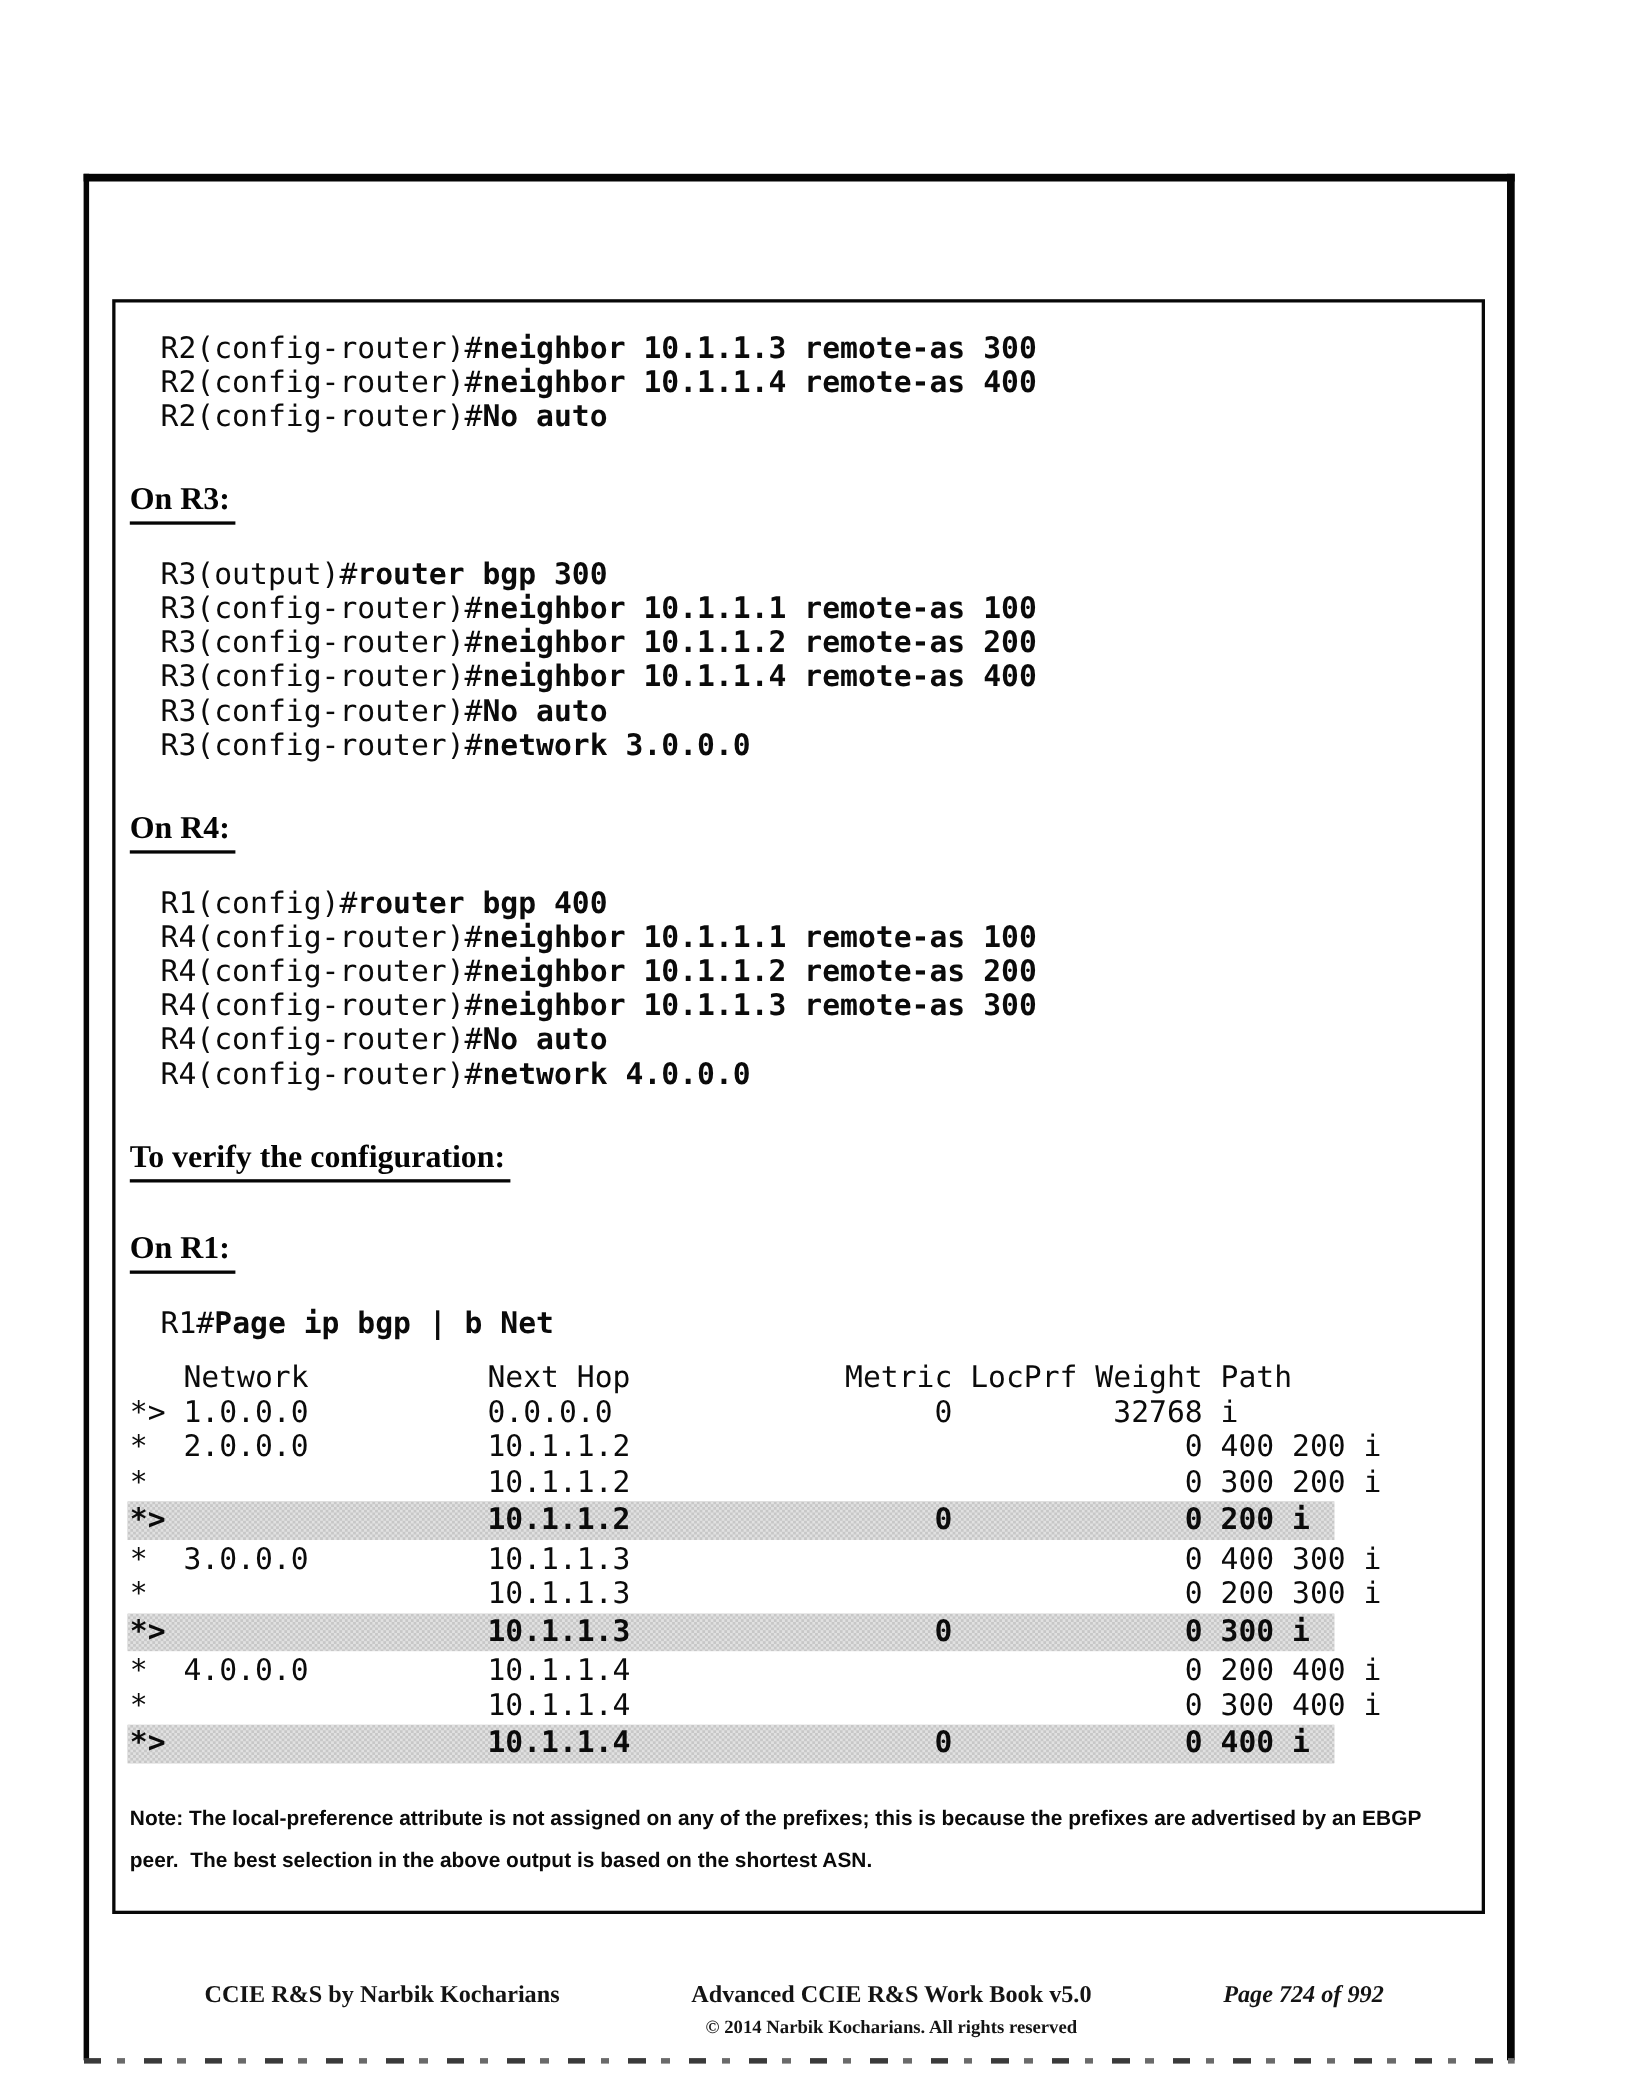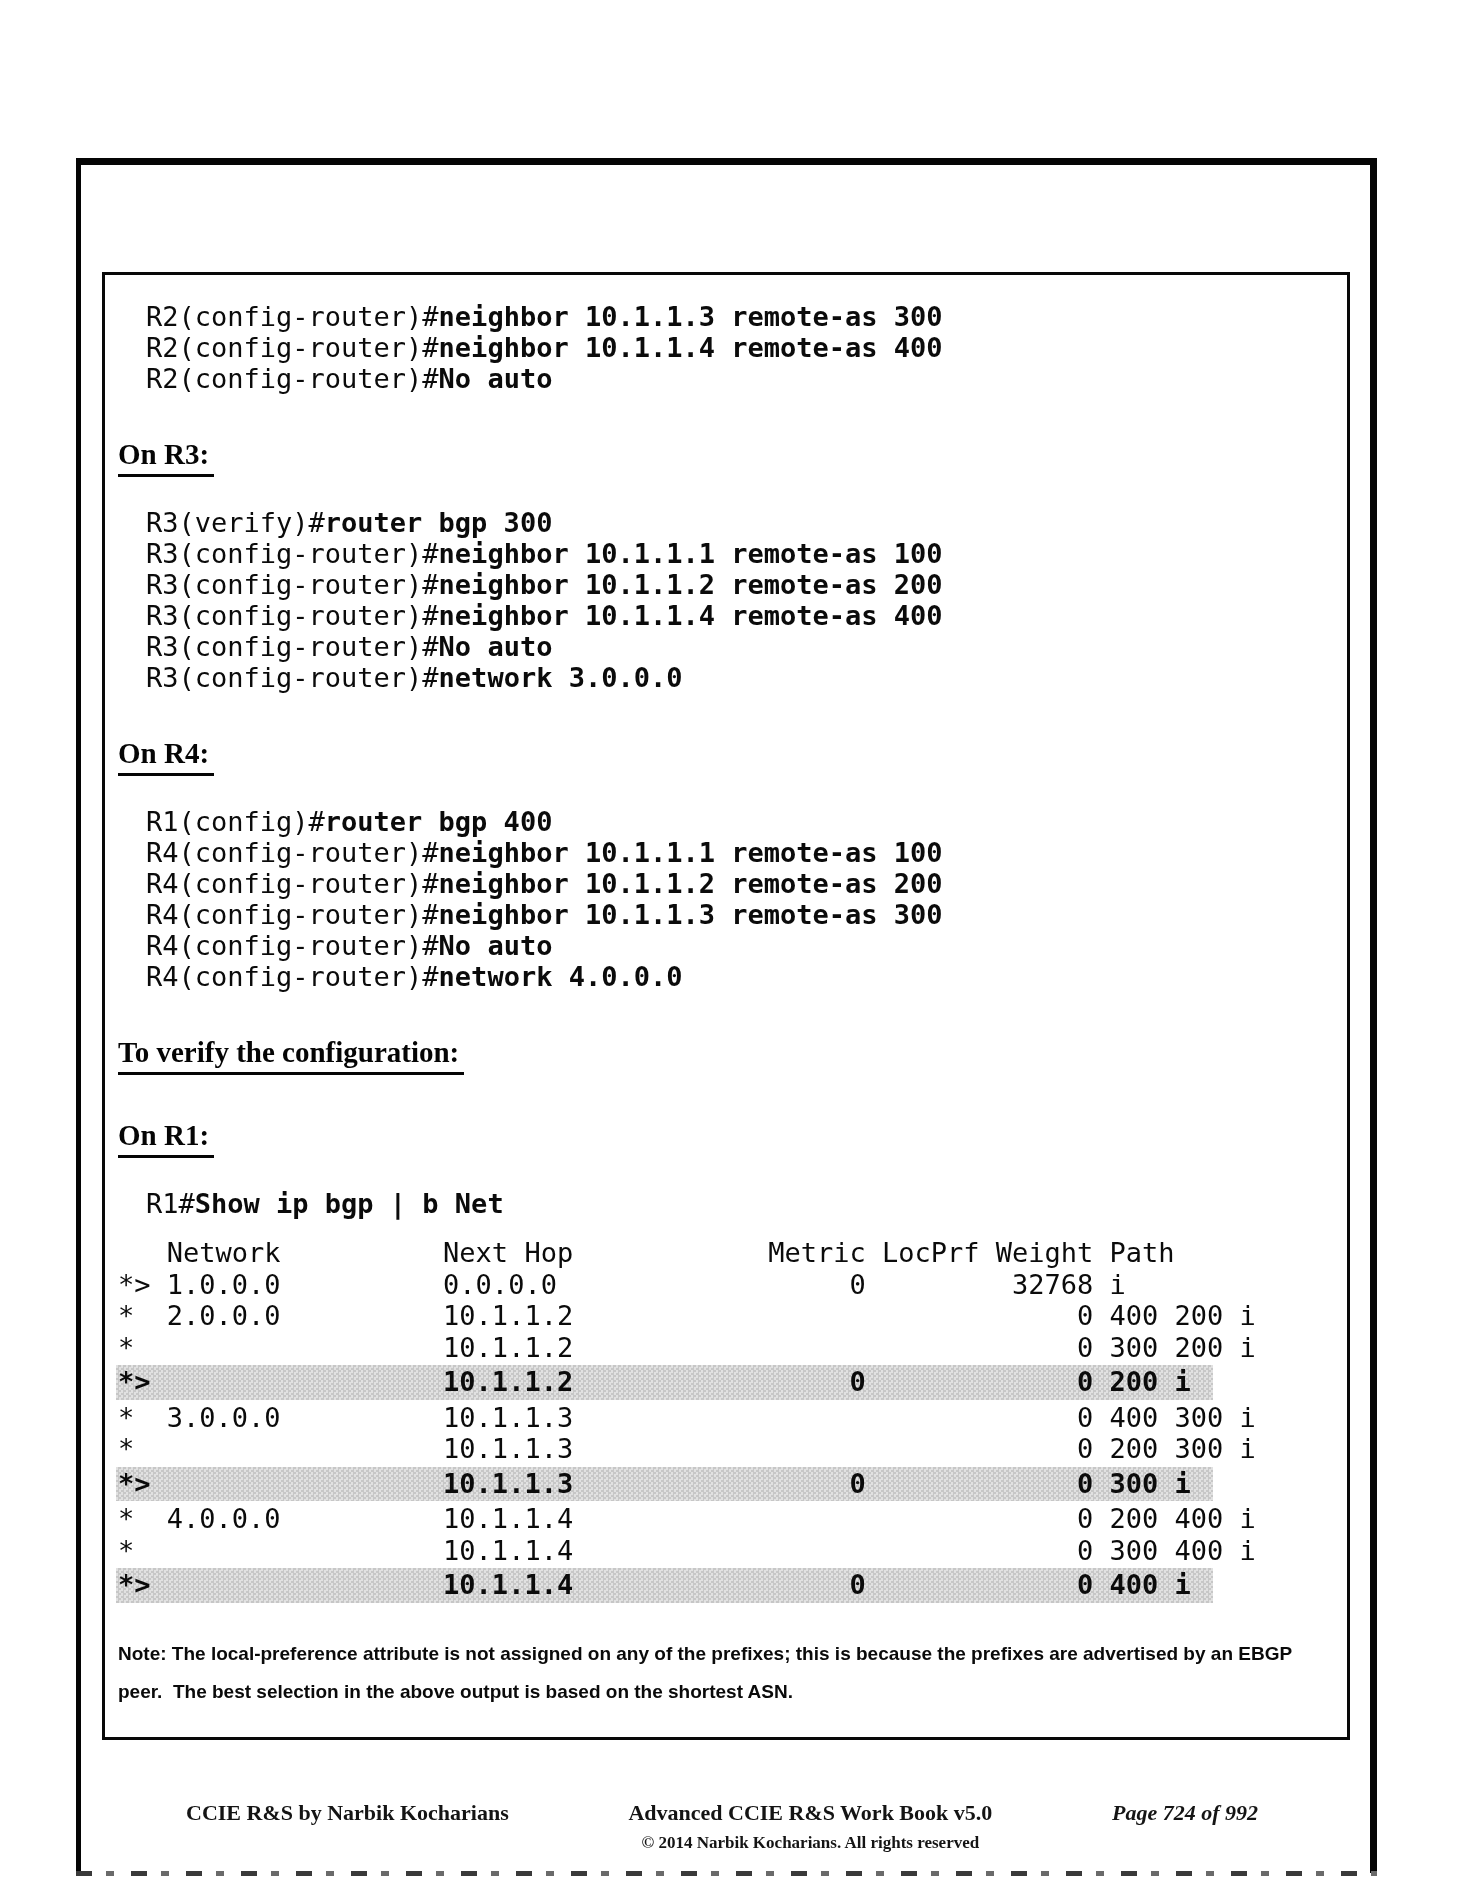--- a/index.html
+++ b/index.html
@@ -112,40 +112,40 @@
 <div class="outer-frame">
   <div class="inner-box">
     <div id="content">
         <div class="console-block">
           <div class="cline"><span class="prompt">R2(config-router)#</span><span class="cmd">neighbor 10.1.1.3 remote-as 300</span></div>
           <div class="cline"><span class="prompt">R2(config-router)#</span><span class="cmd">neighbor 10.1.1.4 remote-as 400</span></div>
           <div class="cline"><span class="prompt">R2(config-router)#</span><span class="cmd">No auto</span></div>
         </div>
         <div class="heading"><span class="heading-text">On R3:</span></div>
         <div class="console-block">
-          <div class="cline"><span class="prompt">R3(verify)#</span><span class="cmd">router bgp 300</span></div>
+          <div class="cline"><span class="prompt">R3(output)#</span><span class="cmd">router bgp 300</span></div>
           <div class="cline"><span class="prompt">R3(config-router)#</span><span class="cmd">neighbor 10.1.1.1 remote-as 100</span></div>
           <div class="cline"><span class="prompt">R3(config-router)#</span><span class="cmd">neighbor 10.1.1.2 remote-as 200</span></div>
           <div class="cline"><span class="prompt">R3(config-router)#</span><span class="cmd">neighbor 10.1.1.4 remote-as 400</span></div>
           <div class="cline"><span class="prompt">R3(config-router)#</span><span class="cmd">No auto</span></div>
           <div class="cline"><span class="prompt">R3(config-router)#</span><span class="cmd">network 3.0.0.0</span></div>
         </div>
         <div class="heading"><span class="heading-text">On R4:</span></div>
         <div class="console-block">
           <div class="cline"><span class="prompt">R1(config)#</span><span class="cmd">router bgp 400</span></div>
           <div class="cline"><span class="prompt">R4(config-router)#</span><span class="cmd">neighbor 10.1.1.1 remote-as 100</span></div>
           <div class="cline"><span class="prompt">R4(config-router)#</span><span class="cmd">neighbor 10.1.1.2 remote-as 200</span></div>
           <div class="cline"><span class="prompt">R4(config-router)#</span><span class="cmd">neighbor 10.1.1.3 remote-as 300</span></div>
           <div class="cline"><span class="prompt">R4(config-router)#</span><span class="cmd">No auto</span></div>
           <div class="cline"><span class="prompt">R4(config-router)#</span><span class="cmd">network 4.0.0.0</span></div>
         </div>
         <div class="heading"><span class="heading-text">To verify the configuration:</span></div>
         <div class="heading"><span class="heading-text">On R1:</span></div>
         <div class="console-block">
-          <div class="cline"><span class="prompt">R1#</span><span class="cmd">Show ip bgp | b Net</span></div>
+          <div class="cline"><span class="prompt">R1#</span><span class="cmd">Page ip bgp | b Net</span></div>
         </div>
         <div class="bgp-table">
           <div class="bgp-line">   Network          Next Hop            Metric LocPrf Weight Path</div>
           <div class="bgp-line">*&gt; 1.0.0.0          0.0.0.0                  0         32768 i</div>
           <div class="bgp-line">*  2.0.0.0          10.1.1.2                               0 400 200 i</div>
           <div class="bgp-line">*                   10.1.1.2                               0 300 200 i</div>
           <div class="bgp-line hl-row"><span class="hl">*&gt;                  10.1.1.2                 0             0 200 i</span></div>
           <div class="bgp-line">*  3.0.0.0          10.1.1.3                               0 400 300 i</div>
           <div class="bgp-line">*                   10.1.1.3                               0 200 300 i</div>
           <div class="bgp-line hl-row"><span class="hl">*&gt;                  10.1.1.3                 0             0 300 i</span></div>

